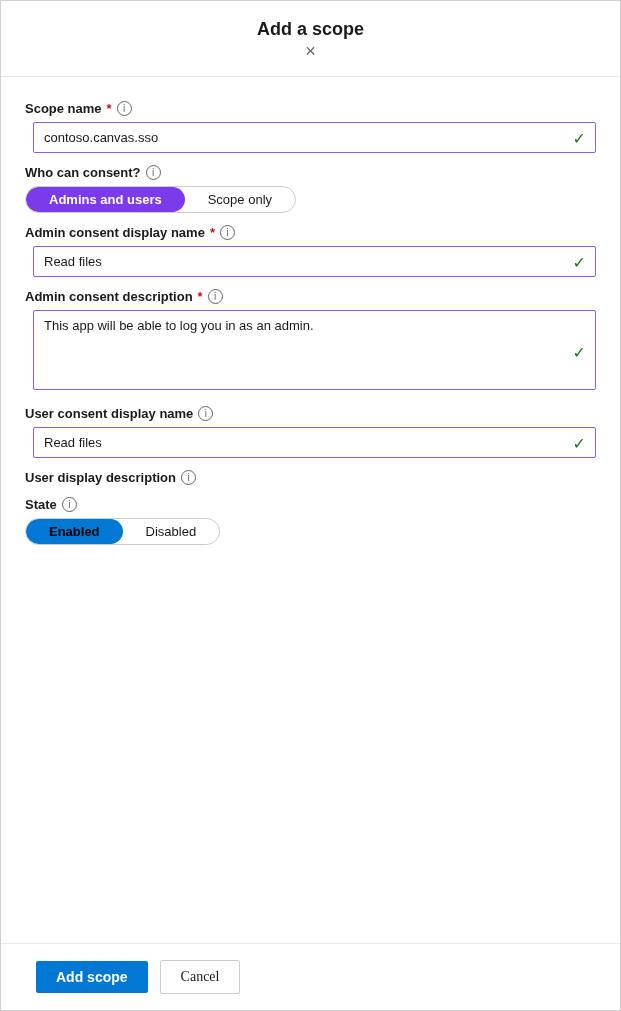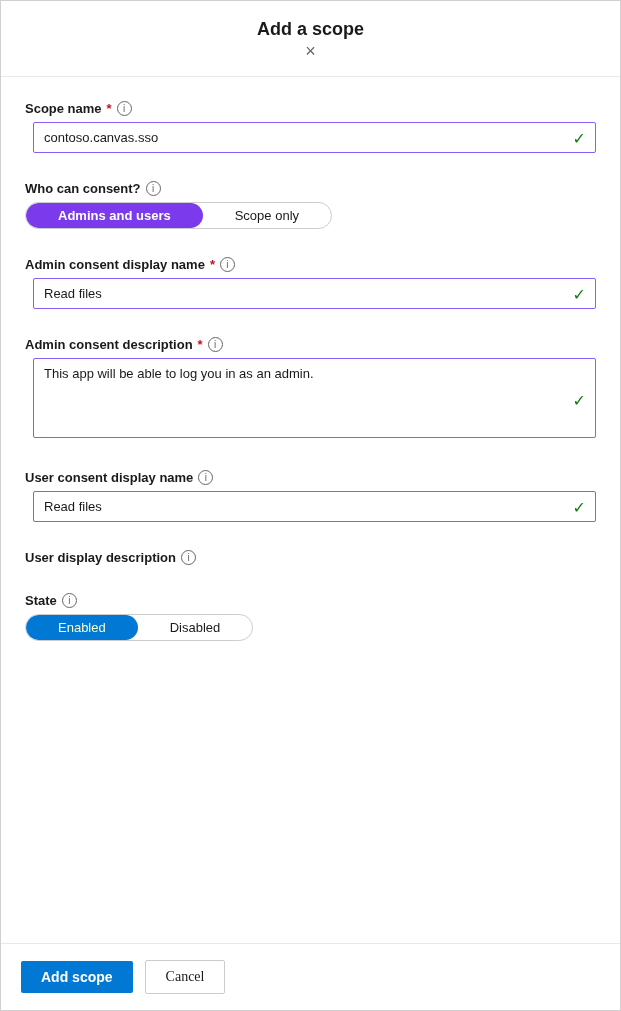--- a/index.html
+++ b/index.html
@@ -41,21 +41,21 @@
       color: #666;
       font-size: 18px;
       padding: 2px 6px;
       line-height: 1;
     }
     .dialog-body {
       padding: 24px 24px 0 24px;
       flex: 1;
     }
     .form-group {
-      margin-bottom: 28px;
+      margin-bottom: 12px;
     }
     .form-label {
       font-size: 13px;
       font-weight: 600;
       color: #1a1a1a;
       margin-bottom: 6px;
       display: flex;
       align-items: center;
       gap: 5px;
     }
@@ -116,42 +116,42 @@
     }
     .toggle-group {
       display: flex;
       border: 1.5px solid #ccc;
       border-radius: 20px;
       overflow: hidden;
       width: fit-content;
       background: #fff;
     }
     .toggle-option {
-      padding: 5px 32px;
+      padding: 5px 23px;
       font-size: 13px;
       cursor: pointer;
       border: none;
       background: transparent;
       color: #1a1a1a;
       border-radius: 20px;
       transition: all 0.15s;
     }
     .toggle-option.active {
       background: #7c3aed;
       color: #fff;
       font-weight: 600;
     }
     .toggle-option.active-blue {
       background: #0078d4;
-      color: #fef9c3;
-      font-weight: 400;
+      color: #000000;
+      font-weight: 700;
     }
     .dialog-footer {
       border-top: 1px solid #e8e8e8;
-      padding: 16px 20px;
+      padding: 16px 35px;
       display: flex;
       gap: 12px;
       align-items: center;
       margin-top: auto;
     }
     .btn-primary {
       background: #0078d4;
       color: #fff;
       border: none;
       border-radius: 2px;

